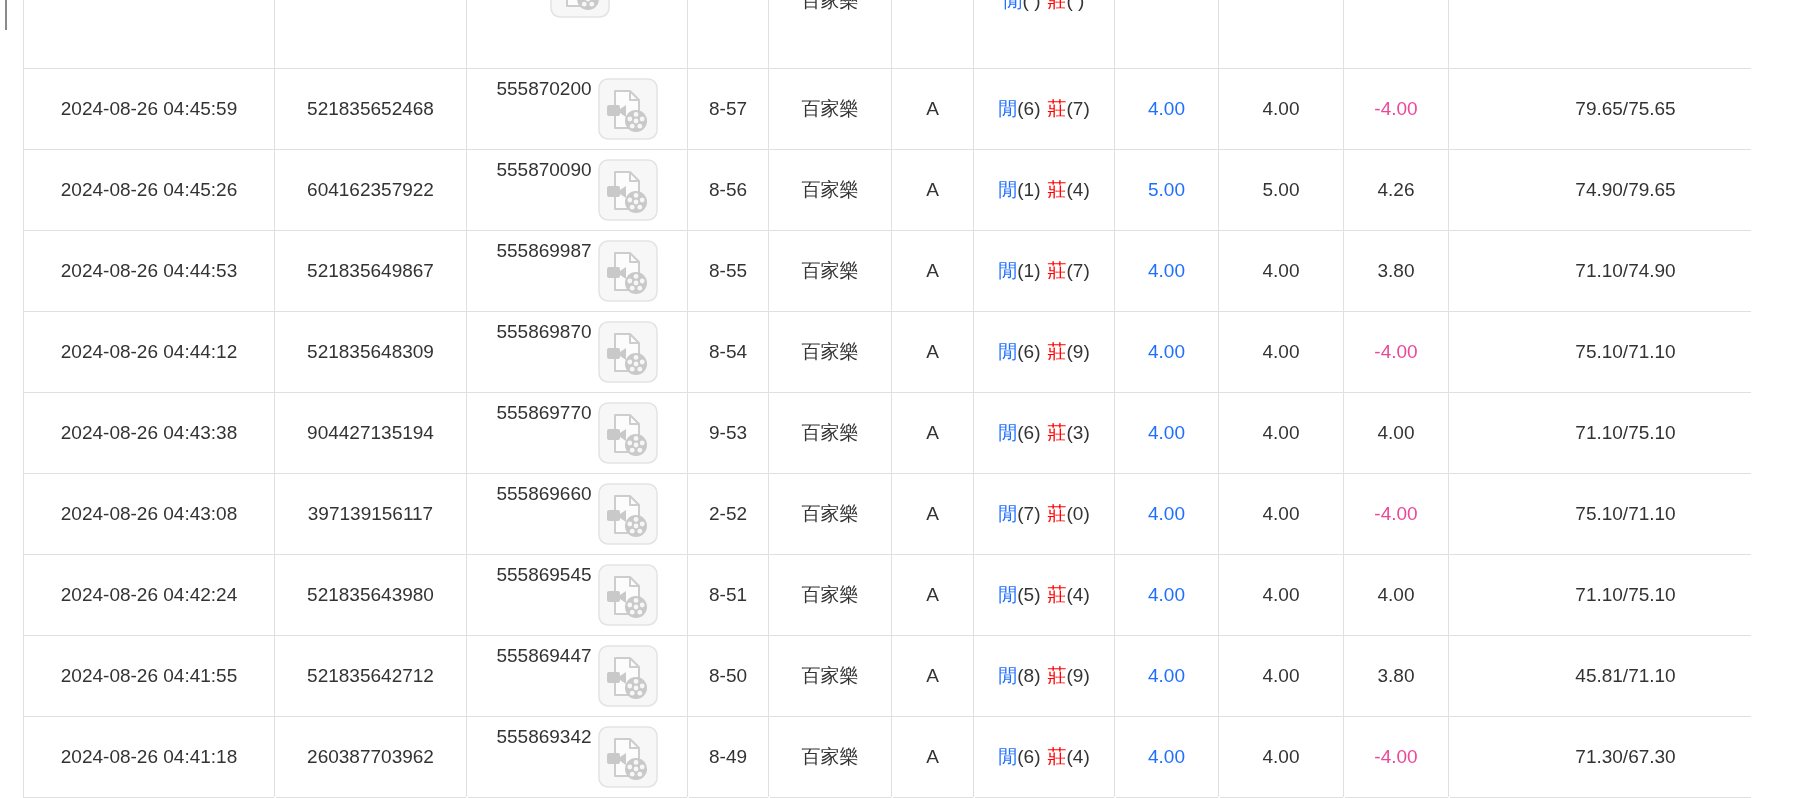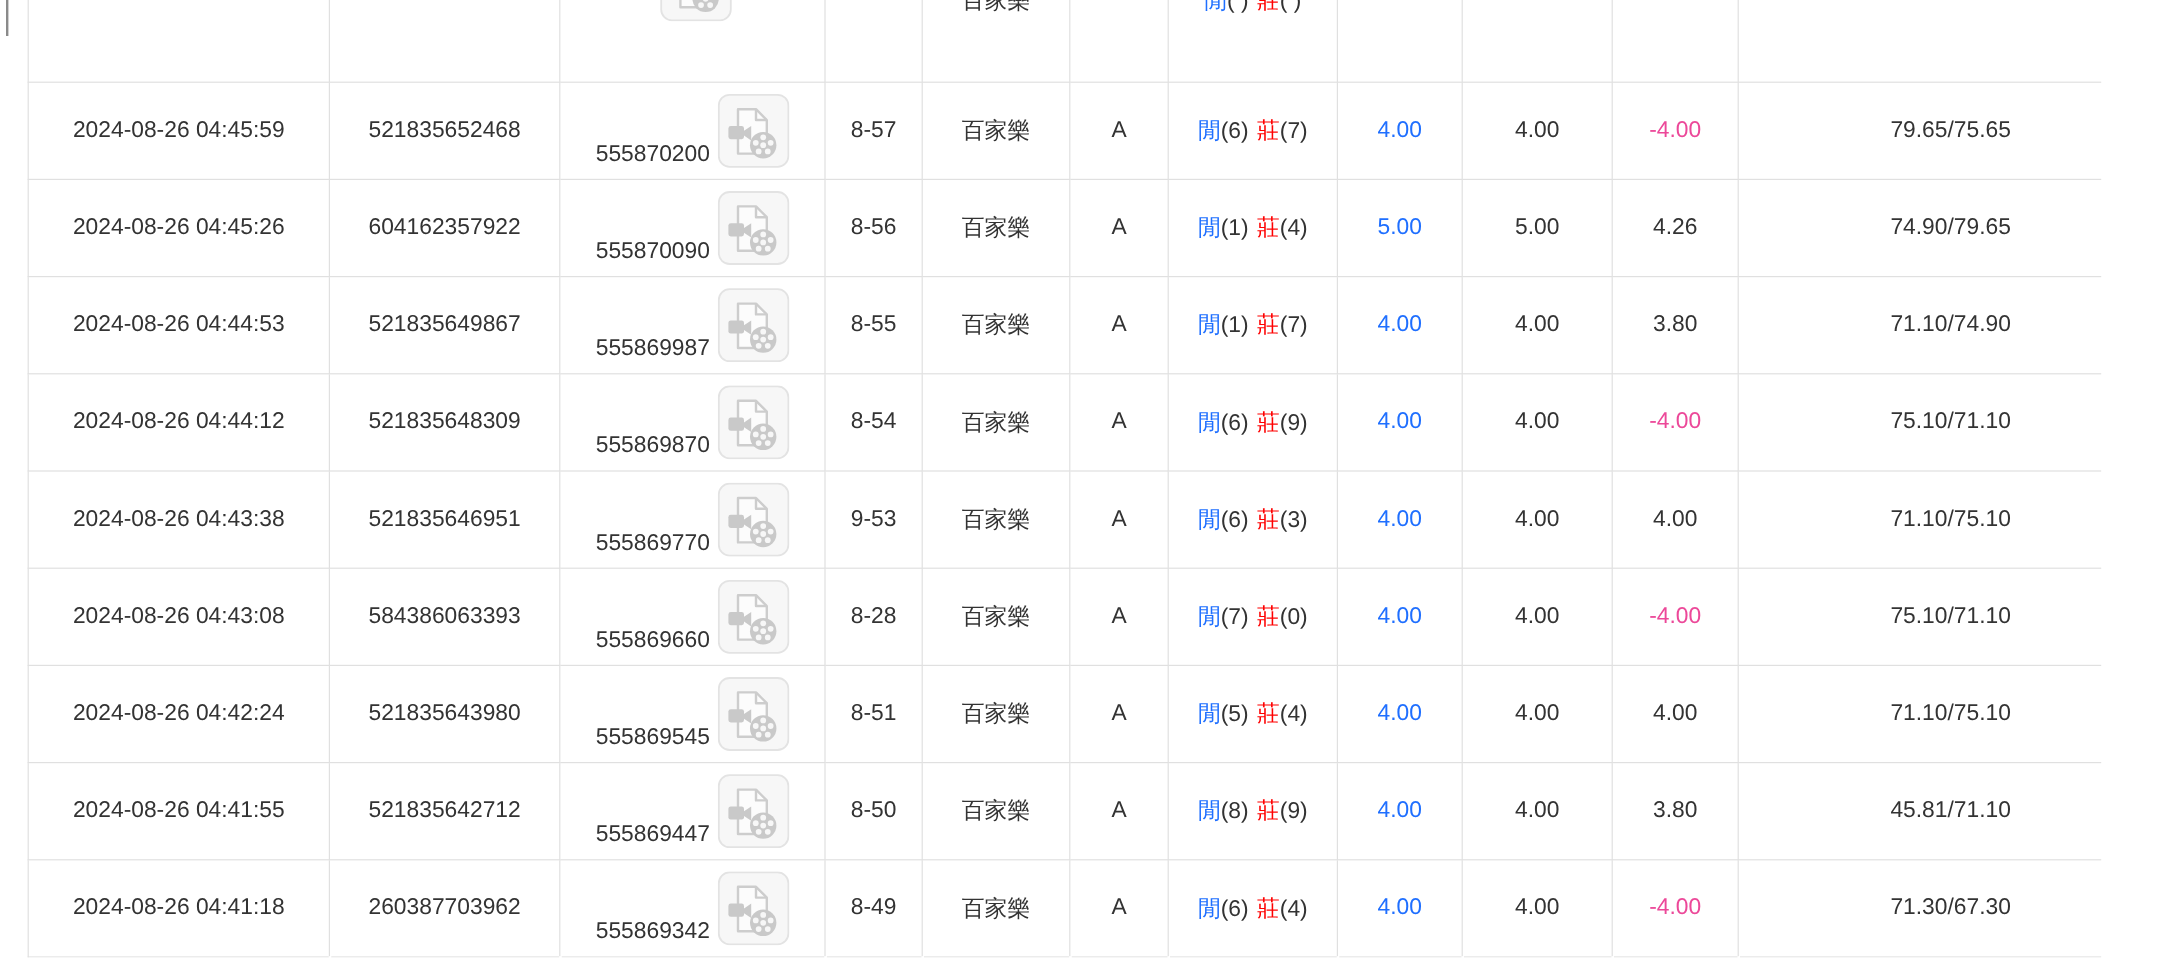--- a/index.html
+++ b/index.html
@@ -15,21 +15,21 @@
   }
   td{
     border:1px solid #e0e0e0;
     text-align:center;vertical-align:middle;
     height:80px;padding:0;overflow:hidden;white-space:nowrap;
     font-size:19px;color:#333;
   }
   tr.partial td{vertical-align:top;padding-top:36px;}
   tr.partial td.c-game_id{padding-top:4px;}
 
-  .gid{display:flex;align-items:flex-end;justify-content:center;gap:6px;}
+  .gid{display:flex;align-items:flex-start;justify-content:center;gap:6px;}
   .vbtn{display:inline-block;width:60px;height:62px;cursor:pointer;line-height:0;}
   .vbtn svg{display:block;}
 
   .blue{color:#1f6fff;}
   .lbl-p{color:#1f6fff;}
   .lbl-b{color:#fe0000;}
   .sc{color:#333;}
   .res-gap{display:inline-block;width:7px;}
   td.c-winloss.neg{color:#ec4899;}
 
@@ -223,21 +223,21 @@
           <td class="c-game">百家樂</td>
           <td class="c-table">A</td>
           <td class="c-result"><span class="lbl-p">閒</span><span class="sc">(6)</span><span class="res-gap"></span><span class="lbl-b">莊</span><span class="sc">(9)</span></td>
           <td class="c-bet blue">4.00</td>
           <td class="c-valid">4.00</td>
           <td class="c-winloss neg">-4.00</td>
           <td class="c-balance">75.10/71.10</td>
         </tr>
         <tr>
           <td class="c-time">2024-08-26 04:43:38</td>
-          <td class="c-order_id">521835646951</td>
+          <td class="c-order_id">904427135194</td>
           <td class="c-game_id">
             <div class="gid">
               <span>555869770</span>
               <span class="vbtn">
   <svg width="60" height="62" viewBox="0 0 60 62" xmlns="http://www.w3.org/2000/svg">
     <rect x="1" y="1" width="58" height="60" rx="9" fill="#f7f7f7" stroke="#e3e3e3" stroke-width="1.5"></rect>
     <path d="M17 13 h15 l9 9 v28 H17 Z" fill="#fcfcfc" stroke="#cdcdcd" stroke-width="2" stroke-linejoin="round"></path>
     <path d="M32 13 v9 h9" fill="none" stroke="#cdcdcd" stroke-width="2" stroke-linejoin="round"></path>
     <rect x="9" y="27" width="13" height="11" rx="2" fill="#c9c9c9"></rect>
     <polygon points="22,31 28,27 28,39 22,35" fill="#c9c9c9"></polygon>
@@ -256,21 +256,21 @@
           <td class="c-game">百家樂</td>
           <td class="c-table">A</td>
           <td class="c-result"><span class="lbl-p">閒</span><span class="sc">(6)</span><span class="res-gap"></span><span class="lbl-b">莊</span><span class="sc">(3)</span></td>
           <td class="c-bet blue">4.00</td>
           <td class="c-valid">4.00</td>
           <td class="c-winloss">4.00</td>
           <td class="c-balance">71.10/75.10</td>
         </tr>
         <tr>
           <td class="c-time">2024-08-26 04:43:08</td>
-          <td class="c-order_id">584386063393</td>
+          <td class="c-order_id">397139156117</td>
           <td class="c-game_id">
             <div class="gid">
               <span>555869660</span>
               <span class="vbtn">
   <svg width="60" height="62" viewBox="0 0 60 62" xmlns="http://www.w3.org/2000/svg">
     <rect x="1" y="1" width="58" height="60" rx="9" fill="#f7f7f7" stroke="#e3e3e3" stroke-width="1.5"></rect>
     <path d="M17 13 h15 l9 9 v28 H17 Z" fill="#fcfcfc" stroke="#cdcdcd" stroke-width="2" stroke-linejoin="round"></path>
     <path d="M32 13 v9 h9" fill="none" stroke="#cdcdcd" stroke-width="2" stroke-linejoin="round"></path>
     <rect x="9" y="27" width="13" height="11" rx="2" fill="#c9c9c9"></rect>
     <polygon points="22,31 28,27 28,39 22,35" fill="#c9c9c9"></polygon>
@@ -278,21 +278,21 @@
     <circle cx="38" cy="43" r="2.4" fill="#f7f7f7"></circle>
     <circle cx="38" cy="36.4" r="2.4" fill="#f7f7f7"></circle>
     <circle cx="31.8" cy="41" r="2.4" fill="#f7f7f7"></circle>
     <circle cx="34.2" cy="48.2" r="2.4" fill="#f7f7f7"></circle>
     <circle cx="41.8" cy="48.2" r="2.4" fill="#f7f7f7"></circle>
     <circle cx="44.2" cy="41" r="2.4" fill="#f7f7f7"></circle>
   </svg>
 </span>
             </div>
           </td>
-          <td class="c-round">8-28</td>
+          <td class="c-round">2-52</td>
           <td class="c-game">百家樂</td>
           <td class="c-table">A</td>
           <td class="c-result"><span class="lbl-p">閒</span><span class="sc">(7)</span><span class="res-gap"></span><span class="lbl-b">莊</span><span class="sc">(0)</span></td>
           <td class="c-bet blue">4.00</td>
           <td class="c-valid">4.00</td>
           <td class="c-winloss neg">-4.00</td>
           <td class="c-balance">75.10/71.10</td>
         </tr>
         <tr>
           <td class="c-time">2024-08-26 04:42:24</td>

